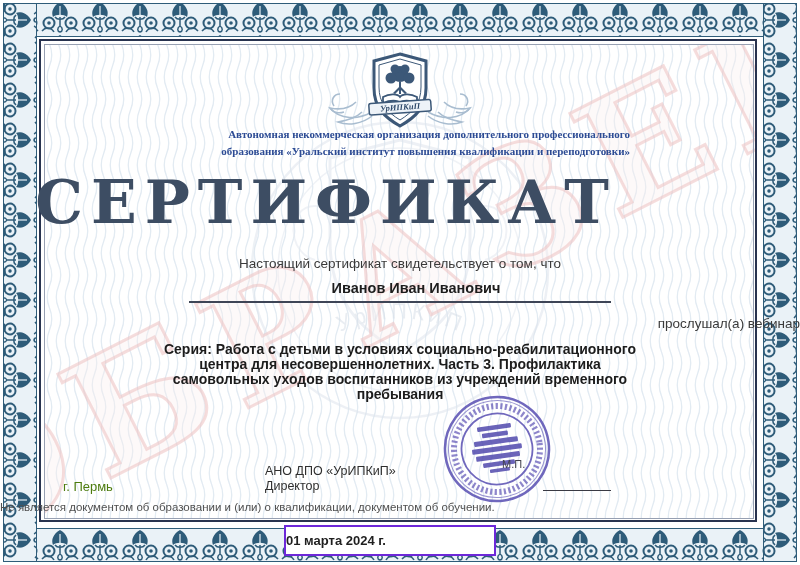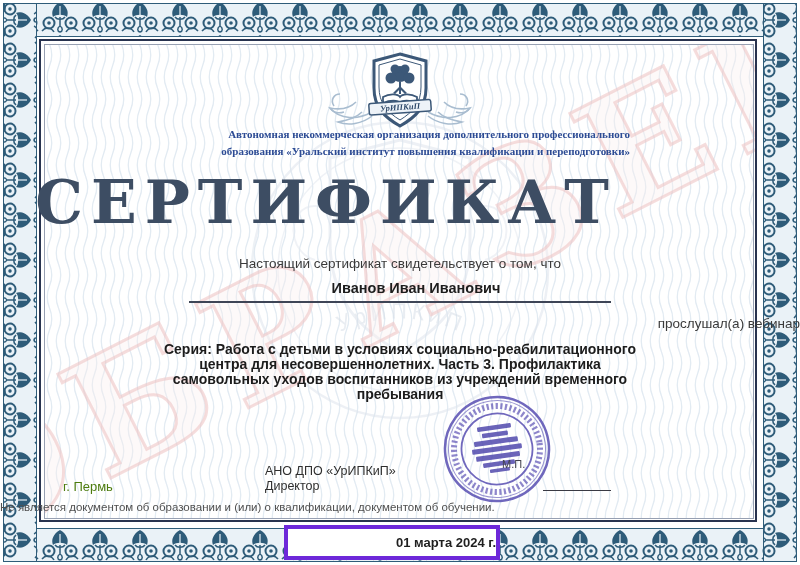--- a/index.html
+++ b/index.html
@@ -33,21 +33,21 @@
        font-size:13.5px;color:#3a3a3a;}
   .course{position:absolute;top:342px;left:150px;width:500px;text-align:center;
        font-size:14px;line-height:15px;font-weight:700;color:#1c1c1c;}
   .city{position:absolute;top:479px;left:63px;font-size:13px;color:#4d7c0f;}
   .signer{position:absolute;top:464px;left:265px;font-size:12.5px;line-height:15px;color:#2e2e2e;}
   .seal-mark{position:absolute;top:458px;left:502px;font-size:11px;color:#44444e;z-index:6;}
   .sig-line{position:absolute;top:490px;left:543px;width:68px;border-top:1.5px solid #3a3a44;}
   .disclaimer{position:absolute;top:501px;left:0;width:651px;text-align:left;
        font-size:11.5px;color:#4f4f4f;}
   .date-box{position:absolute;top:525px;left:284px;width:208px;height:27px;background:#ffffff;
-       border:4px solid #6d28d9;z-index:6;text-align:right;line-height:27px;
+       border:2px solid #6d28d9;z-index:6;text-align:left;line-height:27px;
        font-size:13px;font-weight:700;color:#1f1f1f;}
   .logo{position:absolute;left:320px;top:50px;z-index:5;}
   .stamp{position:absolute;left:440px;top:394px;z-index:5;opacity:.9;}
 </style>
 <title>Сертификат — АНО ДПО «УрИПКиП»</title></head>
 <body>
 
 <div class="page">
 
   <svg class="art" width="800" height="565" aria-hidden="true">

